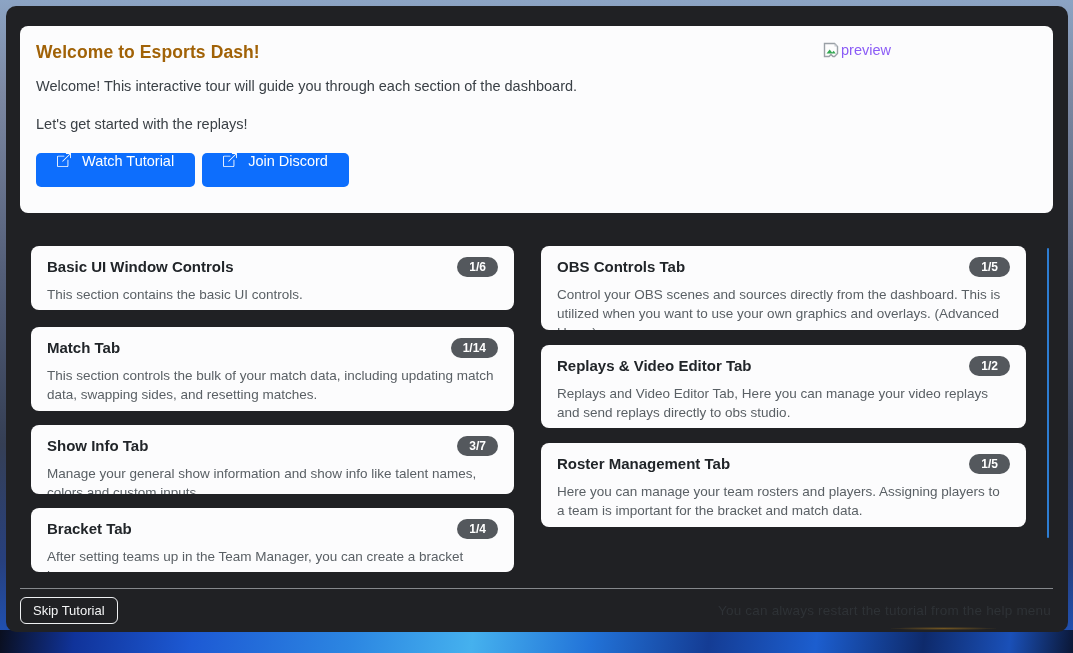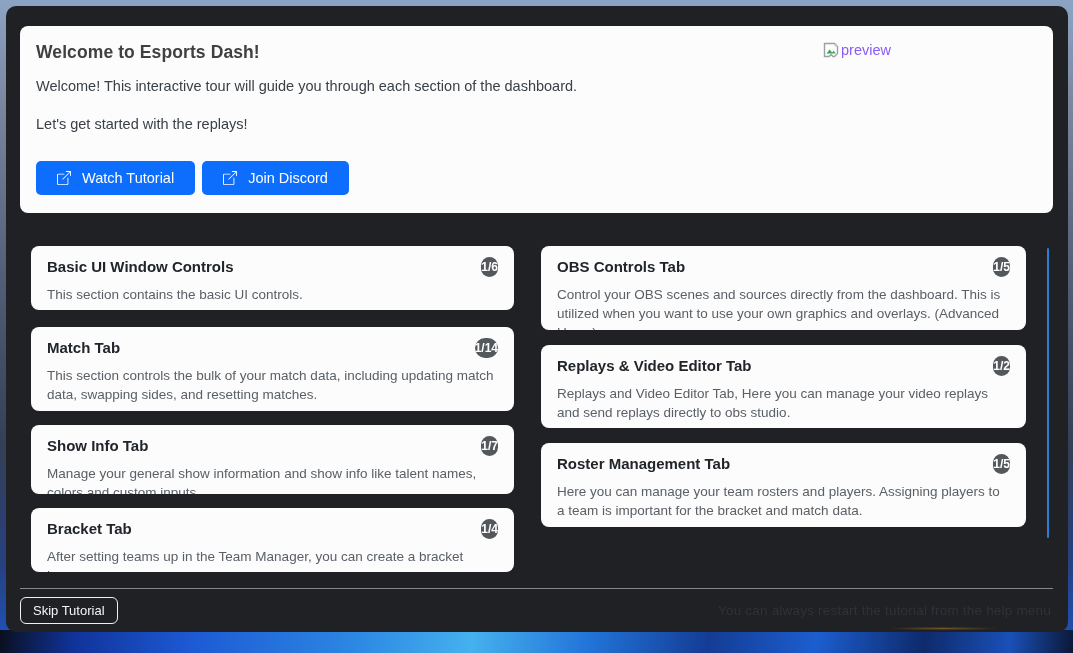--- a/index.html
+++ b/index.html
@@ -17,30 +17,30 @@
   
   .modal {
     position:absolute; left:6px; top:6px; width:1062px; height:626px;
     background:#202124; border-radius:10px;
   }
   
   .hero {
     position:absolute; left:14px; top:20px; width:1033px; height:187px;
     background:#fcfcfd; border-radius:8px; padding:16px 16px 0 16px;
   }
-  .hero-title { font-size:17.5px; font-weight:700; color:#404040; letter-spacing:.1px; }
+  .hero-title { font-size:17.5px; font-weight:700; color:#a16207; letter-spacing:.1px; }
   .hero p { font-size:14.5px; color:#3a4046; }
   .hero .p1 { margin-top:15px; }
   .hero .p2 { margin-top:22px; }
   .hero-buttons { margin-top:21px; display:flex; gap:7px; }
   .btn-primary {
-    display:inline-flex; align-items:center; gap:11px;
+    display:inline-flex; align-items:flex-start; gap:11px;
     background:#0d6efd; color:#fff; border:none; border-radius:5px;
     height:34px; padding:0 21px; font-size:14.5px; font-weight:500;
-    font-family:inherit; cursor:pointer;margin-top:8px;
+    font-family:inherit; cursor:pointer;
   }
   .btn-primary svg { width:14px; height:14px; display:block; }
   .preview-wrap {
     position:absolute; left:803px; top:16px;
     display:flex; align-items:flex-start; gap:1px;
     font-size:14.5px; color:#8b5cf6;
   }
   .broken-img { width:17px; height:16px; display:block; }
   
   .cards-viewport {
@@ -58,21 +58,21 @@
   .col-left  .card:nth-child(2){height:84px; margin-top:17px;}
   .col-left  .card:nth-child(3){height:69px; margin-top:14px;}
   .col-left  .card:nth-child(4){height:64px; margin-top:14px;}
   .col-right .card:nth-child(1){height:84px;}
   .col-right .card:nth-child(2){height:83px; margin-top:15px;}
   .col-right .card:nth-child(3){height:84px; margin-top:15px;}
   .card-head { display:flex; align-items:flex-start; justify-content:space-between; }
   .card-title { font-size:15px; font-weight:600; color:#212529; line-height:20px; }
   .badge {
     background:#54585d; color:#fff; font-size:12px; font-weight:600;
-    border-radius:10px; padding:3px 0; line-height:14px; flex:none;
+    border-radius:10px; padding:3px 12px; line-height:14px; flex:none;
   }
   .card-desc { margin-top:8px; font-size:13.5px; color:#5a6065; line-height:19px; }
   
   .scroll-thumb {
     position:absolute; left:1041px; top:242px; width:2px; height:290px;
     background:#2d7dd2; border-radius:2px;
   }
   
   .divider { position:absolute; left:14px; top:582px; width:1033px; height:1px; background:#85888c; }
   .skip-btn {
@@ -144,21 +144,21 @@
         <div class="card-head">
           <div class="card-title">Match Tab</div>
           <div class="badge">1/14</div>
         </div>
         <div class="card-desc">This section controls the bulk of your match data, including updating match data, swapping sides, and resetting matches.</div>
       </div>
 
       <div class="card">
         <div class="card-head">
           <div class="card-title">Show Info Tab</div>
-          <div class="badge">1/7</div>
+          <div class="badge">3/7</div>
         </div>
         <div class="card-desc">Manage your general show information and show info like talent names, colors and custom inputs</div>
       </div>
 
       <div class="card">
         <div class="card-head">
           <div class="card-title">Bracket Tab</div>
           <div class="badge">1/4</div>
         </div>
         <div class="card-desc">After setting teams up in the Team Manager, you can create a bracket here...</div>

